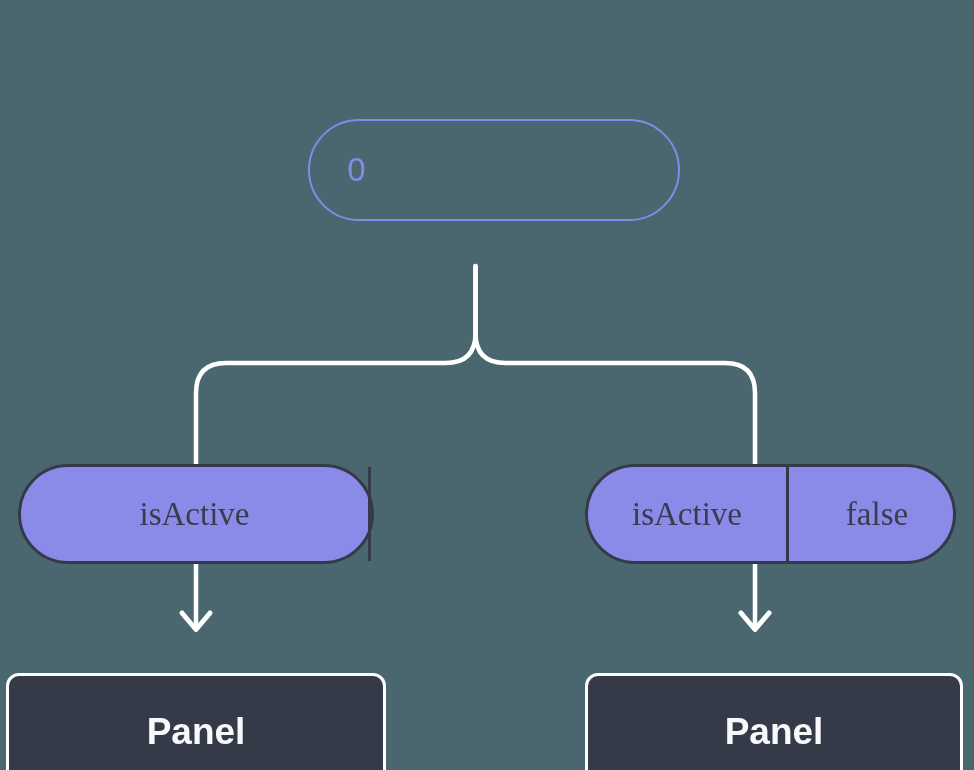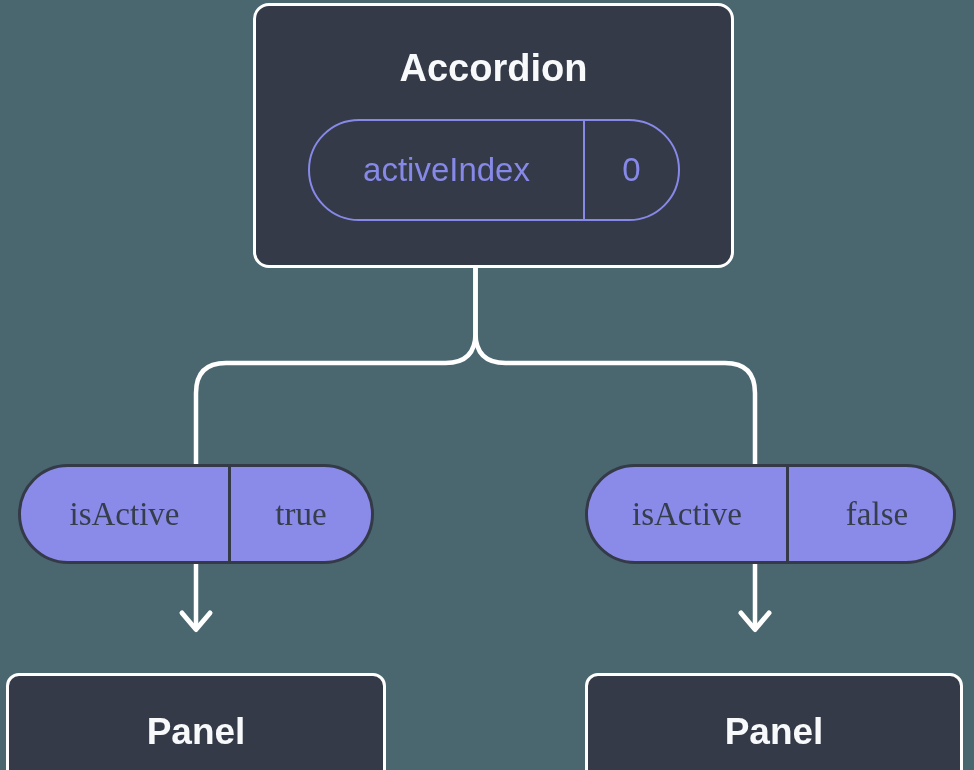--- a/index.html
+++ b/index.html
@@ -126,32 +126,27 @@
 
 <div class="canvas">
 
   <svg class="connectors" viewBox="0 0 974 770" xmlns="http://www.w3.org/2000/svg">
     <path class="branch" d="M475.5 266 L475.5 333 Q475.5 363 445.5 363 L226 363 Q196 363 196 393 L196 626"></path>
     <path class="branch" d="M475.5 266 L475.5 333 Q475.5 363 505.5 363 L725 363 Q755 363 755 393 L755 626"></path>
     <path class="arrowhead" d="M182 613 L196 629.5 L210 613"></path>
     <path class="arrowhead" d="M741 613 L755 629.5 L769 613"></path>
   </svg>
 
-  <div class="node node-root">
-    <div class="node-title">Accordion</div>
-  </div>
 
   <div class="pill pill-outline">
-    <span class="pill-section pill-label">activeIndex</span>
     <span class="pill-section pill-value">0</span>
   </div>
 
   <div class="pill pill-filled pill-filled-left">
     <span class="pill-section pill-label">isActive</span>
-    <span class="pill-section pill-value">true</span>
   </div>
 
   <div class="pill pill-filled pill-filled-right">
     <span class="pill-section pill-label">isActive</span>
     <span class="pill-section pill-value">false</span>
   </div>
 
   <div class="node node-panel panel-left">
     <span>Panel</span>
   </div>

